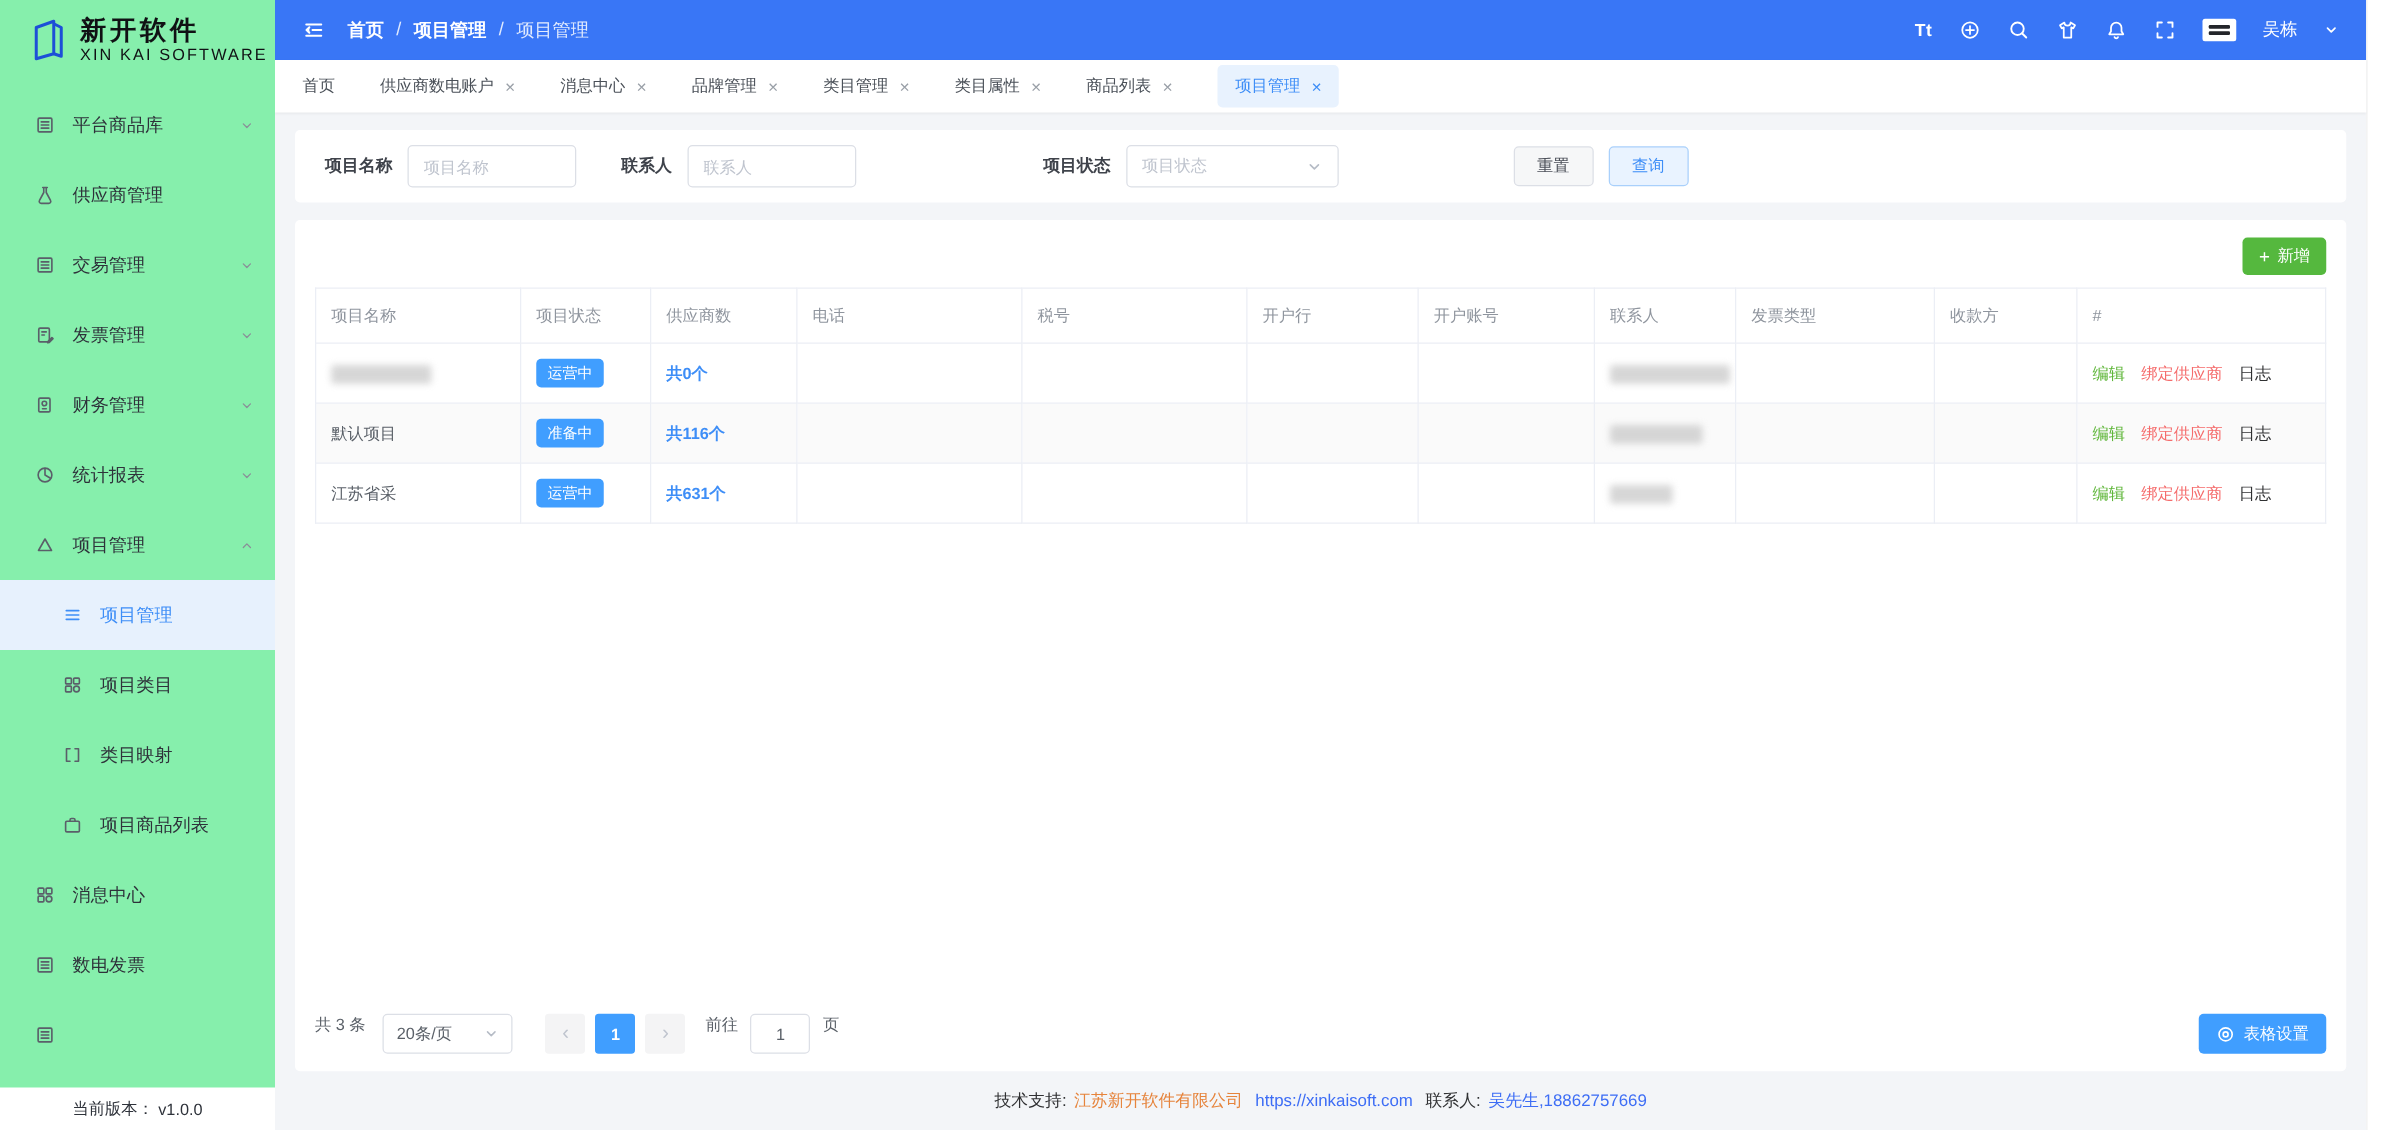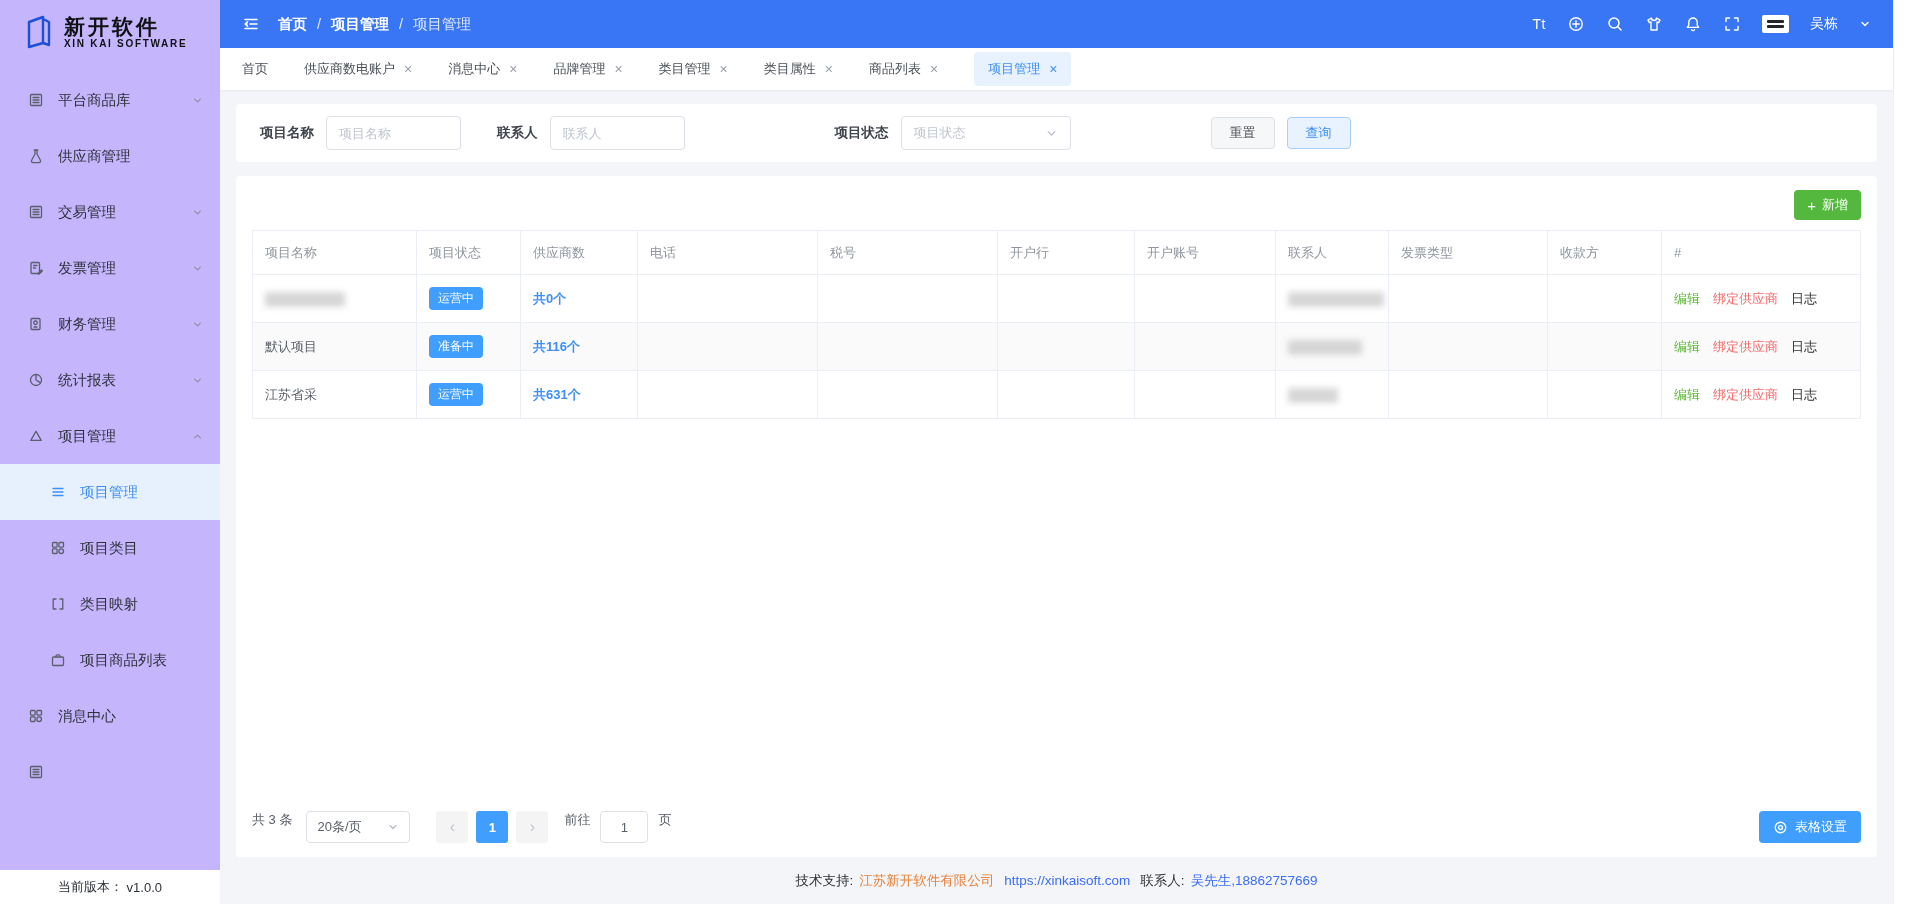--- a/index.html
+++ b/index.html
@@ -1,41 +1,41 @@
 <!DOCTYPE html>
 <html><head>
 <meta charset="utf-8">
 <style>
   *{box-sizing:border-box;margin:0;padding:0}
   html,body{width:1912px;height:904px}
   body{display:flex;overflow:hidden;font-family:"Liberation Sans","DejaVu Sans",sans-serif;background:#f3f5f8;color:#303133}
   svg{display:block}
   
-  .sidebar{flex:0 0 220px;background:#c4b5fd;position:relative;overflow:hidden;z-index:3}
+  .sidebar{flex:0 0 220px;background:#86efac;position:relative;overflow:hidden;z-index:3}
   .logo{height:64px;display:flex;align-items:center;padding-left:24px;gap:10px}
   .logo-cn{font-size:21px;font-weight:700;letter-spacing:3px;color:#101114;line-height:1.1}
-  .logo-en{font-size:10px;font-weight:700;letter-spacing:1.7px;color:#101114}
+  .logo-en{font-size:13px;font-weight:400;letter-spacing:1.7px;color:#101114}
   .menu{padding-top:8px;height:calc(100% - 64px);overflow:hidden}
   .menu-item{height:56px;display:flex;align-items:center;padding:0 16px 0 28px;font-size:14.5px;color:#2e323a;cursor:pointer}
   .menu-item .icn{color:#5a5f69;margin-right:14px;display:flex}
   .mi-chevron{margin-left:auto;color:#8a8f98;display:flex}
   .menu-item.child{padding-left:50px}
   .menu-item.active{background:#e7f1fd;color:#3e8ef7}
   .menu-item.active .icn{color:#3e8ef7}
   .version-bar{position:absolute;bottom:0;left:0;right:0;height:34px;background:#fff;display:flex;align-items:center;justify-content:center;font-size:13px;color:#2e323a;z-index:2}
   
   .main{flex:1;display:flex;flex-direction:column;min-width:0}
   .topbar{flex:0 0 48px;background:#3976f6;display:flex;align-items:center;padding:0 22px;color:#fff}
   .collapse-btn{margin-right:18px;display:flex;cursor:pointer}
   .crumb{display:flex;align-items:center;gap:10px;font-size:14.5px;font-weight:600}
   .crumb .sep{opacity:.85;font-weight:400}
   .crumb .last{font-weight:400;opacity:.85}
   .top-icons{margin-left:auto;display:flex;align-items:center;gap:21px}
   .ticon{display:flex;color:#fff;cursor:pointer}
-  .tt{font-size:14px;font-weight:400;letter-spacing:.5px}
+  .tt{font-size:14px;font-weight:700;letter-spacing:.5px}
   .avatar{width:27px;height:18px;background:#fff;border-radius:2px;display:flex;flex-direction:column;align-items:center;justify-content:center;cursor:pointer}
   .avatar i{display:block;width:17px;height:3px;background:#23252a;margin:1.3px 0;border-radius:1px}
   .uname{font-size:14px;cursor:pointer}
   
   .tabbar{flex:0 0 42px;background:#fff;display:flex;align-items:center;padding:0 22px;gap:36px;box-shadow:0 1px 2px rgba(0,0,0,.05);position:relative;z-index:2}
   .tab{font-size:13px;color:#4a5058;display:flex;align-items:center;gap:9px;cursor:pointer;white-space:nowrap}
   .tab-close{color:#9aa0a8;font-size:14px;line-height:1}
   .tab.active{background:#e8f2fe;color:#3e8ef7;padding:8px 14px;border-radius:4px}
   .tab.active .tab-close{color:#3e8ef7}
   
@@ -242,20 +242,30 @@
       <div class="menu-item  ">
     <span class="icn ">
           <svg width="16" height="16" viewBox="0 0 16 16" fill="none" stroke="currentColor" stroke-width="1.3" stroke-linecap="round" stroke-linejoin="round">
             <rect x="2.5" y="2.5" width="4.6" height="4.6" rx=".8"></rect>
             <rect x="8.9" y="2.5" width="4.6" height="4.6" rx=".8"></rect>
             <rect x="2.5" y="8.9" width="4.6" height="4.6" rx=".8"></rect>
             <rect x="8.9" y="8.9" width="4.6" height="4.6" rx="2.3"></rect>
           </svg>
         </span>
     <span class="mi-label">消息中心</span>
+
+  </div>
+      <div class="menu-item  ">
+    <span class="icn ">
+          <svg width="16" height="16" viewBox="0 0 16 16" fill="none" stroke="currentColor" stroke-width="1.3" stroke-linecap="round" stroke-linejoin="round">
+            <rect x="2.5" y="2.5" width="11" height="11" rx="1"></rect>
+            <path d="M5 5.5h6M5 8h6M5 10.5h6"></path>
+          </svg>
+        </span>
+    <span class="mi-label">数电发票</span>
 
   </div>
       <div class="menu-item  ">
     <span class="icn ">
           <svg width="16" height="16" viewBox="0 0 16 16" fill="none" stroke="currentColor" stroke-width="1.3" stroke-linecap="round" stroke-linejoin="round">
             <rect x="2.5" y="2.5" width="11" height="11" rx="1"></rect>
             <path d="M5 5.5h6M5 8h6M5 10.5h6"></path>
           </svg>
         </span>
     <span class="mi-label"></span>

